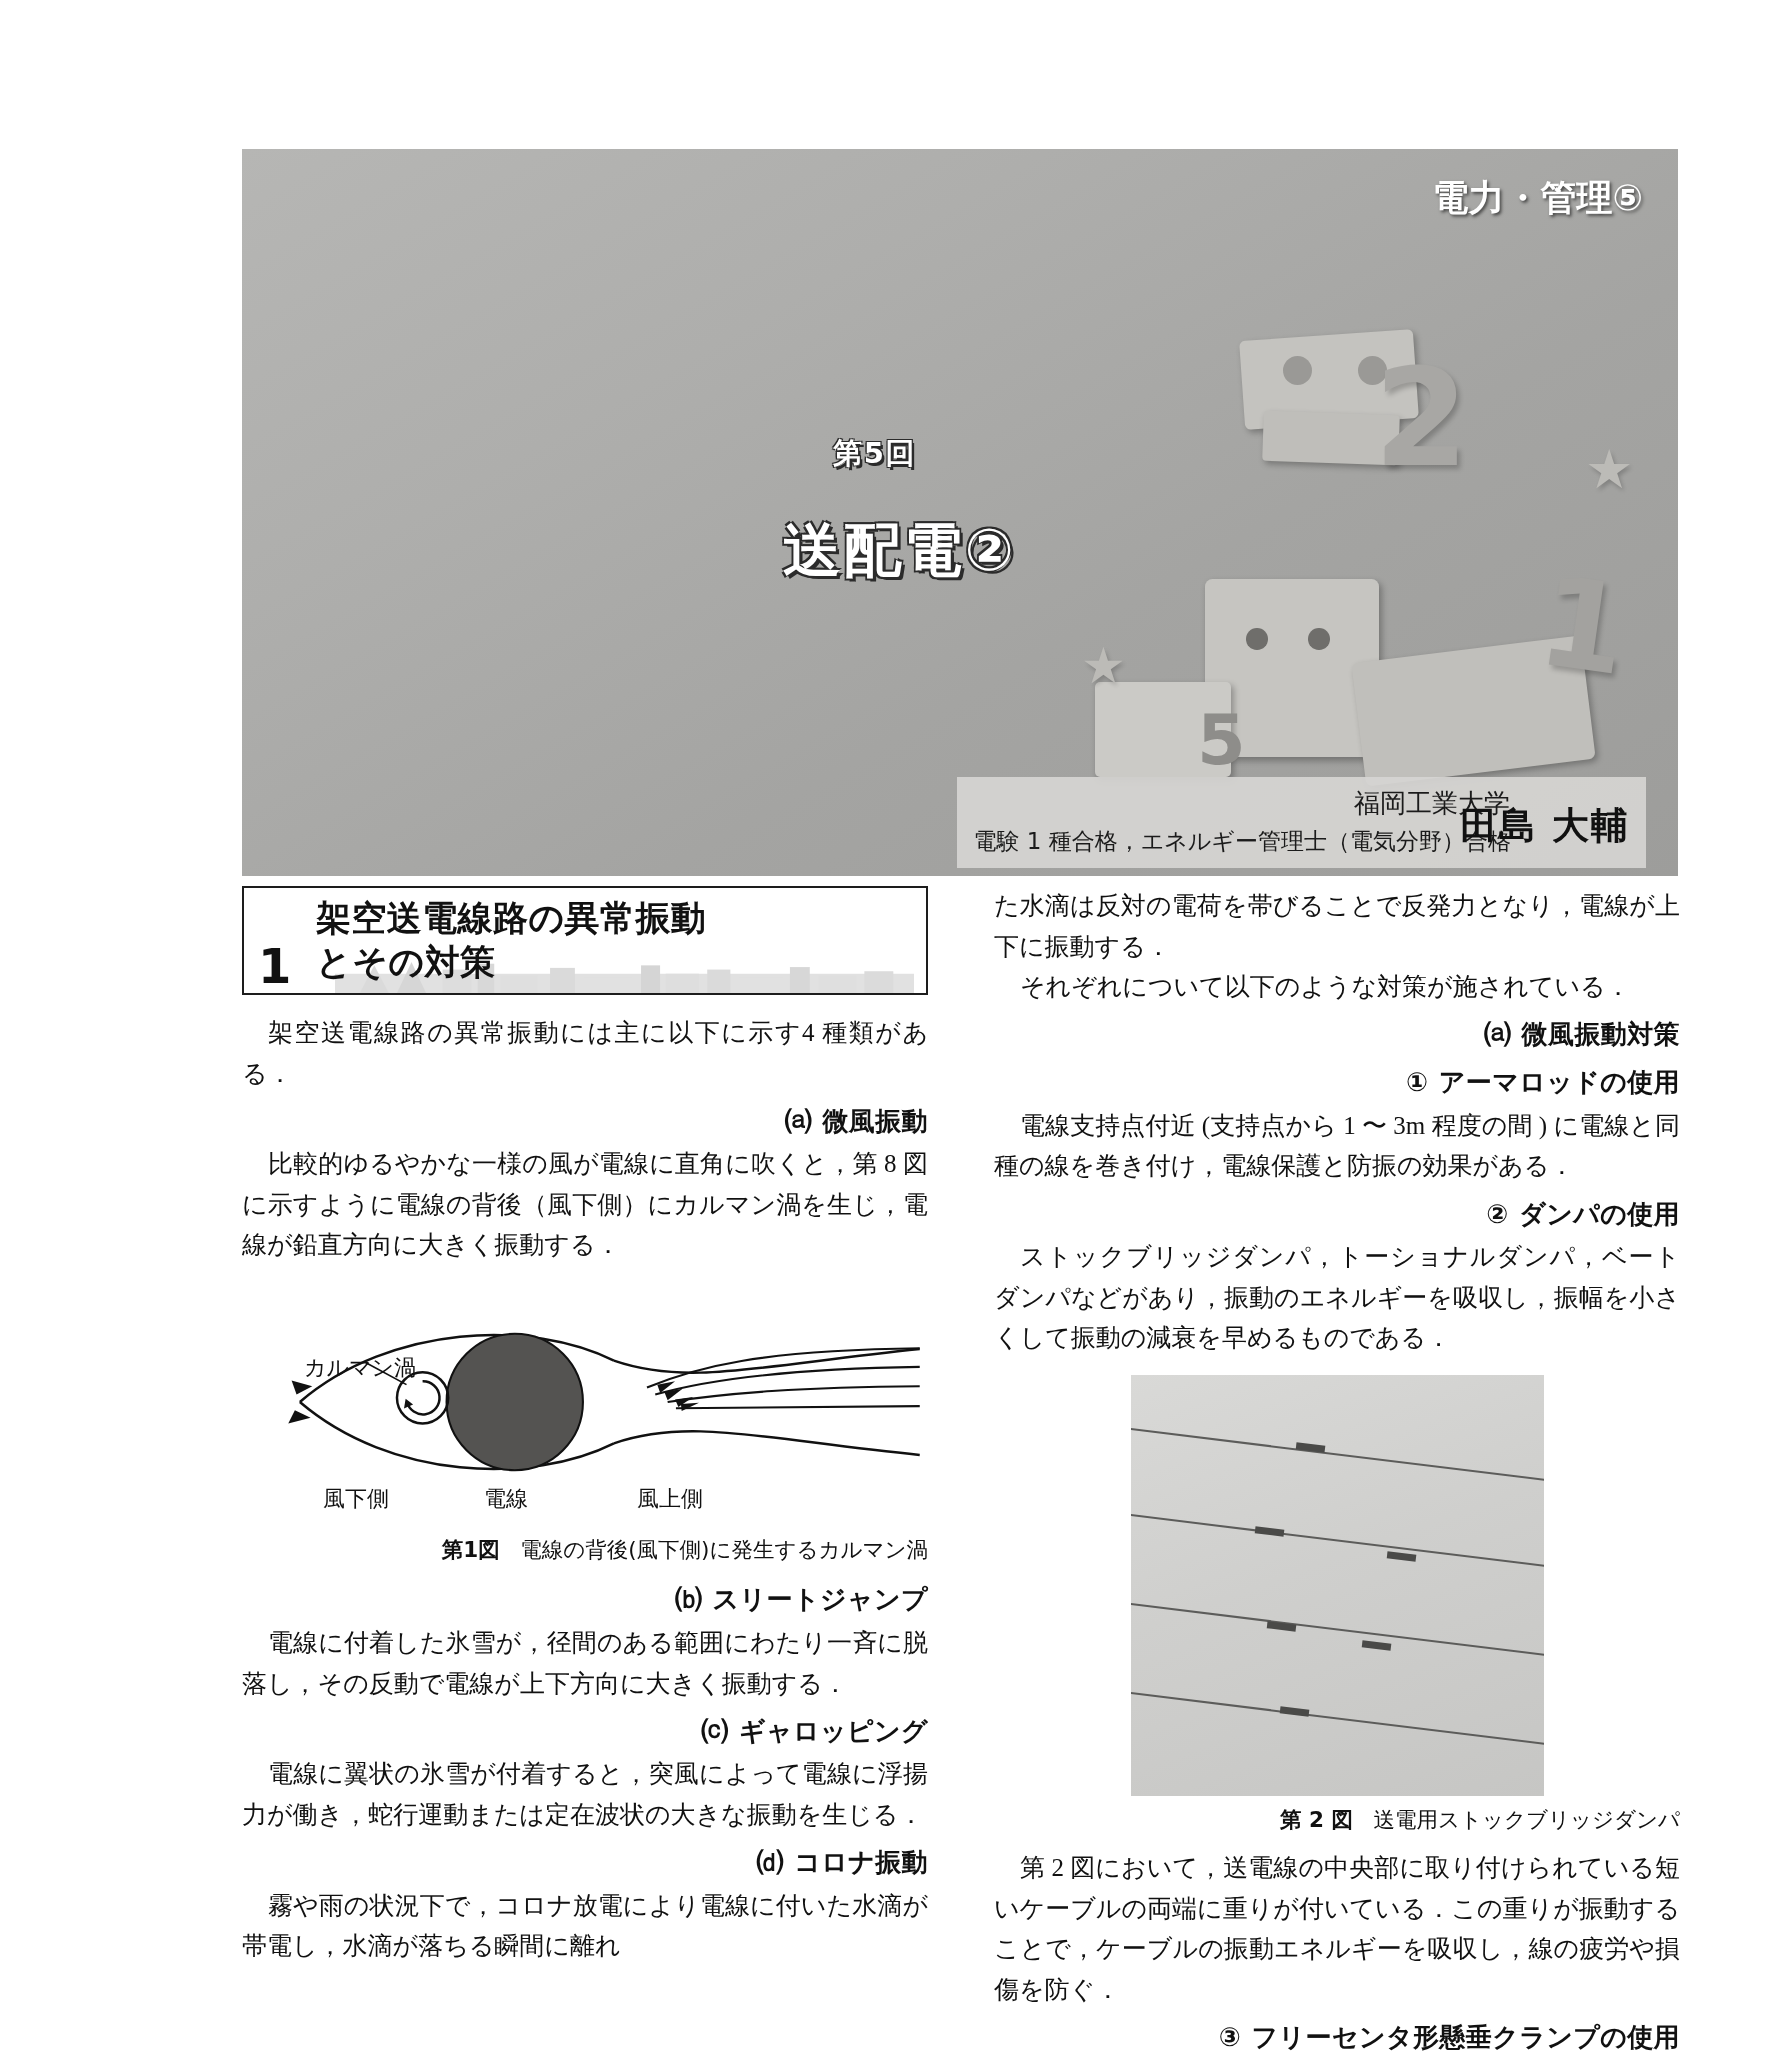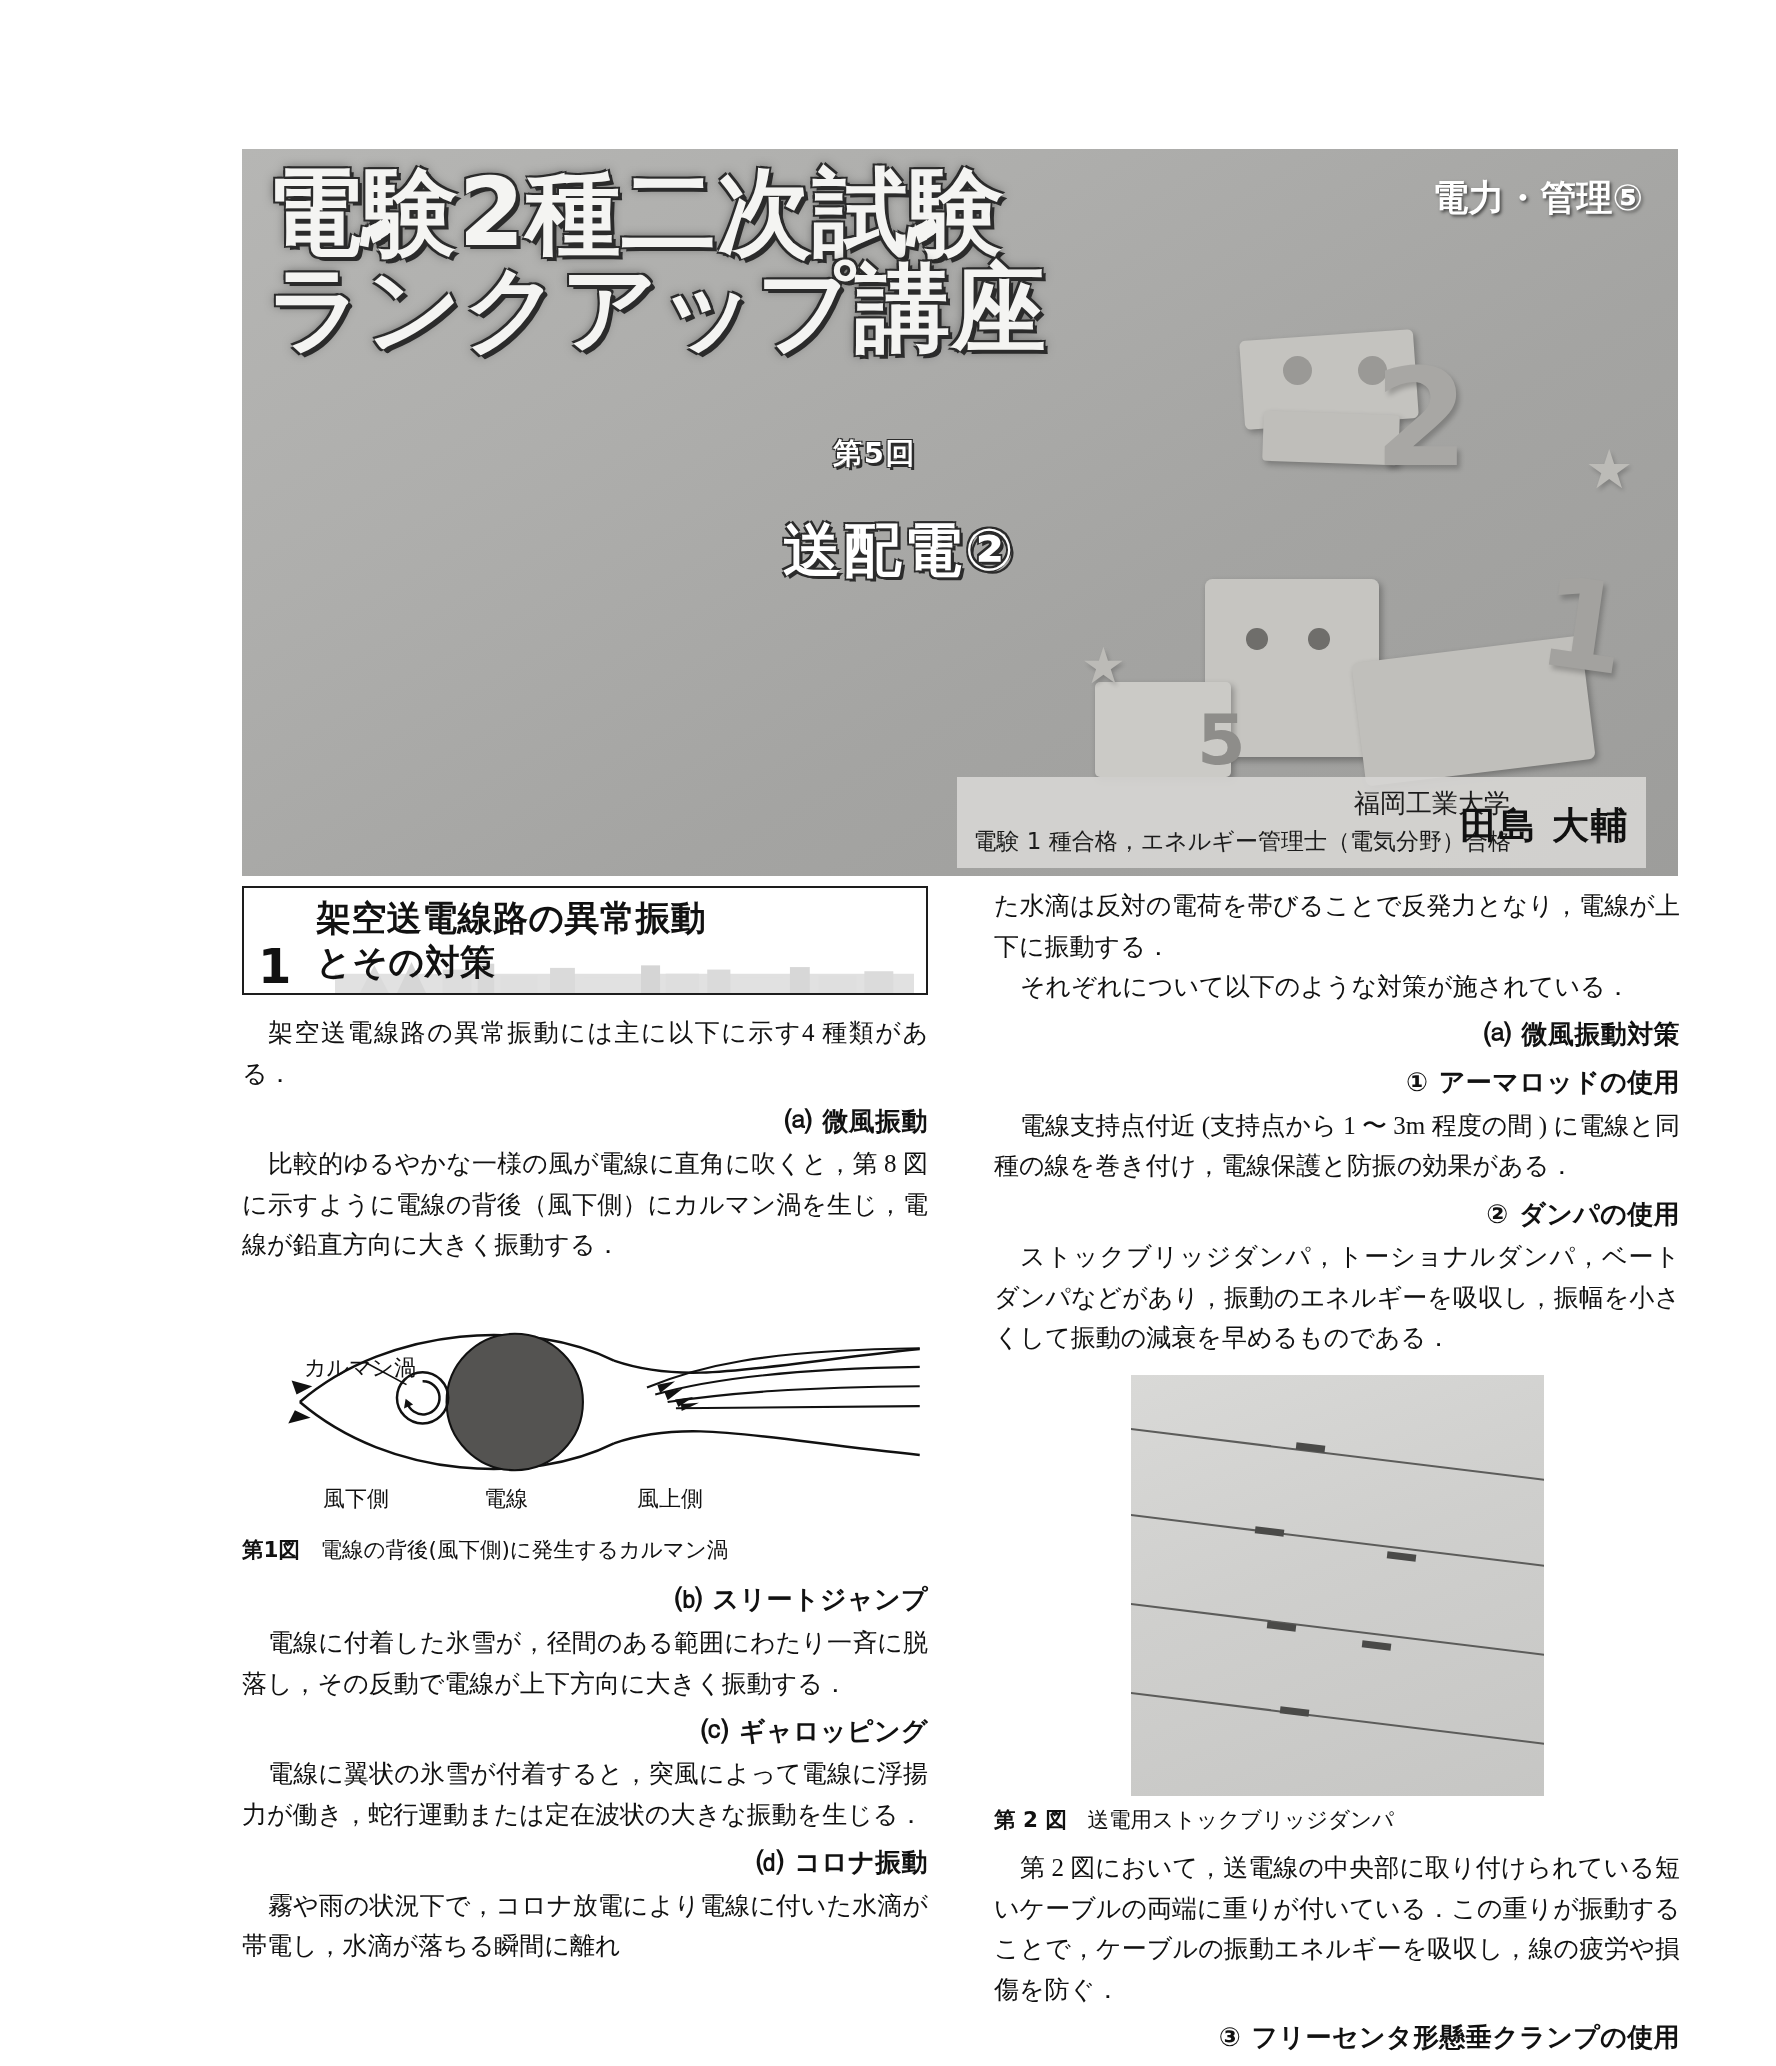--- a/index.html
+++ b/index.html
@@ -239,21 +239,21 @@
     font-size: 26px;
     margin: 5.8px 0 2.5px 0;
     letter-spacing: 0.4px;
     text-align: right;
   }
   .sub-h .mark { margin-right: 10.7px; }
 
   .figcap {
     font-family: "DejaVu Sans", sans-serif;
     font-size: 21.5px;
-    text-align: left;
+    text-align: right;
     margin: 6.6px 0 10.7px 0;
   }
   .figcap b { font-weight: bold; }
 
   
   .fig1 {
     margin: 12.4px 0 0 0;
     width: 686px;
     height: 248px;
     position: relative;
@@ -306,22 +306,20 @@
     <div class="circ c4"></div>
 
     <div class="num2">2</div>
     <div class="num1">1</div>
     <div class="num5">5</div>
 
     <div class="star s1">★</div>
     <div class="star s2">★</div>
     <div class="star s3">★</div>
 
-    <div class="title-main">電験2種二次試験
-ランクアップ講座</div>
     <div class="tag-topright">電力・管理⑤</div>
     <div class="sub-kai">第5回</div>
     <div class="sub-theme">送配電②</div>
 
     <div class="author-box">
       <div class="author-affil">福岡工業大学</div>
       <div class="author-cred">電験 1 種合格，エネルギー管理士（電気分野）合格</div>
       <div class="author-name">田島 大輔</div>
     </div>
   </div>

